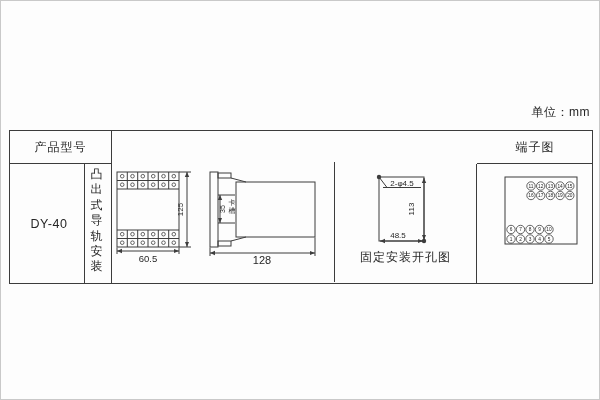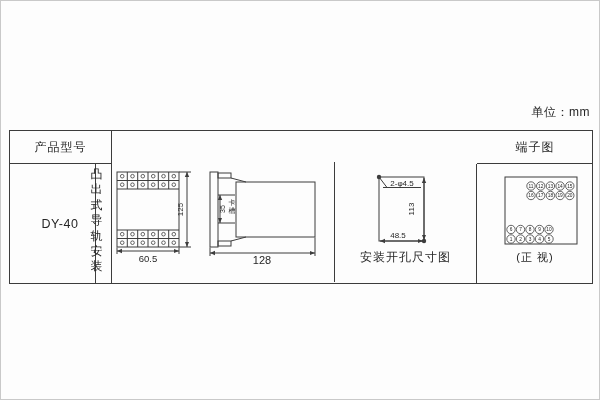--- a/index.html
+++ b/index.html
@@ -32,21 +32,21 @@
 
 <div class="page">
 
   <div class="unit">单位：mm</div>
 
   <div class="tbl">
 
     <div class="cell ctr hdr br bb" style="left:0;top:0;width:102px;height:33px;">产品型号</div>
     <div class="cell ctr hdr bb" style="left:467px;top:0;width:116px;height:33px;">端子图</div>
 
-    <div class="cell ctr model br" style="left:15px;top:33px;width:71px;height:120px;">DY-40</div>
+    <div class="cell ctr model br" style="left:4px;top:33px;width:71px;height:120px;">DY-40</div>
 
     <div class="cell br" style="left:71px;top:33px;width:31px;height:120px;">
       <div class="vtext">凸出式导轨安装</div>
     </div>
 
     <div class="cell br" style="left:102px;top:31px;width:223px;height:120px;">
       <svg width="223" height="120" viewBox="0 0 223 120">
         <defs>
           <marker id="aE" markerWidth="7" markerHeight="6" refX="5.5" refY="3" orient="auto" markerUnits="userSpaceOnUse">
             <path d="M0,0.8 L5.5,3 L0,5.2 Z" fill="#3d3d3d"></path>
@@ -155,21 +155,21 @@
         <g>
           <line x1="89" y1="14" x2="89" y2="76" marker-start="url(#aS)" marker-end="url(#aE)"></line>
           <text x="79" y="45" text-anchor="middle" font-size="8" transform="rotate(-90 79 45)">113</text>
         </g>
 
         <g>
           <line x1="45" y1="77" x2="88" y2="77" marker-start="url(#aS)" marker-end="url(#aE)"></line>
           <text x="63" y="73.5" text-anchor="middle" font-size="8">48.5</text>
         </g>
       </svg>
-      <div class="cap" style="top:85px;font-size:12px;">安装开孔尺寸图</div>
+      <div class="cap" style="top:85px;font-size:12px;">固定安装开孔图</div>
     </div>
 
     <div class="cell" style="left:467px;top:33px;width:116px;height:120px;">
       <svg width="116" height="120" viewBox="0 0 116 120">
         <rect x="28" y="13" width="72" height="67"></rect>
         <g font-size="4.8" text-anchor="middle">
           <circle class="tc" cx="54" cy="22" r="4.2"></circle>
             <text x="54" y="23.7">11</text>
           <circle class="tc" cx="63.7" cy="22" r="4.2"></circle>
             <text x="63.7" y="23.7">12</text>
@@ -206,17 +206,16 @@
           <circle class="tc" cx="43.5" cy="75" r="4.2"></circle>
             <text x="43.5" y="76.7">2</text>
           <circle class="tc" cx="53" cy="75" r="4.2"></circle>
             <text x="53" y="76.7">3</text>
           <circle class="tc" cx="62.5" cy="75" r="4.2"></circle>
             <text x="62.5" y="76.7">4</text>
           <circle class="tc" cx="72" cy="75" r="4.2"></circle>
             <text x="72" y="76.7">5</text>
         </g>
       </svg>
-      <div class="cap" style="top:86px;font-size:11px;">(正 视)</div>
     </div>
 
   </div>
 </div>
 
 </body></html>

